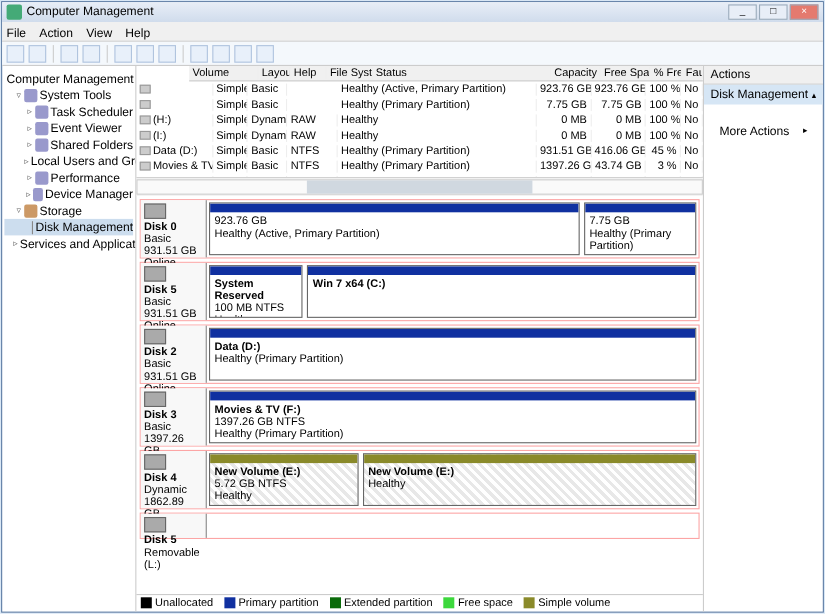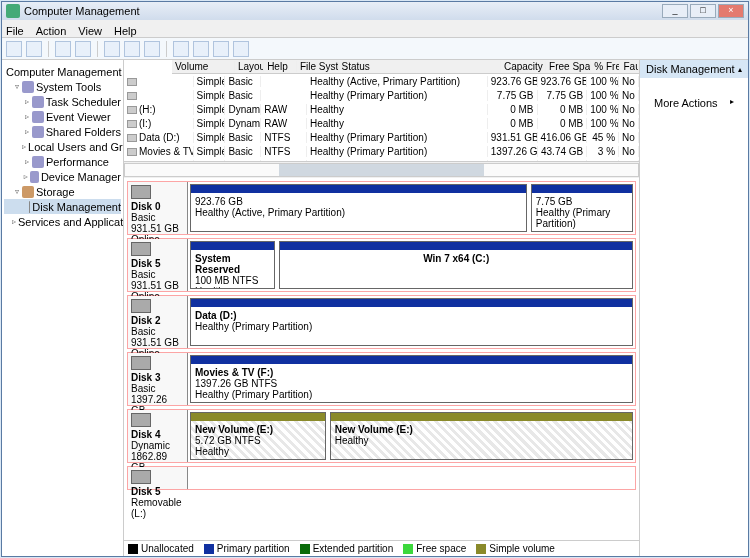--- a/index.html
+++ b/index.html
@@ -285,21 +285,21 @@
               <div>931.51 GB</div>
               <div>Online</div>
             </div>
             <div class="parts">
               <div class="part " style="flex: 18 1 0%;">
                 <div class="bar"></div>
                 <div class="pname">System Reserved</div>
                 <div>100 MB NTFS</div>
                 <div>Healthy (System, Active, Pri</div>
               </div>
-              <div class="part " style="flex: 82 1 0%; text-align: center;">
+              <div class="part " style="flex: 82 1 0%;">
                 <div class="bar"></div>
                 <div class="pname">Win 7 x64  (C:)</div>
               </div>
             </div>
           </div>
           <div class="diskrow">
             <div class="diskhead">
               <div class="dico"></div>
               <div class="dname">Disk 2</div>
               <div>Basic</div>
@@ -368,20 +368,21 @@
       <div class="legend">
         <span><span class="sw sw-un"></span><span>Unallocated</span></span>
         <span><span class="sw sw-pp"></span><span>Primary partition</span></span>
         <span><span class="sw sw-ep"></span><span>Extended partition</span></span>
         <span><span class="sw sw-fs"></span><span>Free space</span></span>
         <span><span class="sw sw-sv"></span><span>Simple volume</span></span>
       </div>
     </div>
 
     <div class="actions">
+      <div class="actions-hd">Actions</div>
       <div class="actions-item">
           <span>Disk Management</span>
           <span class="tri">▴</span>
         </div>
       <div class="actions-sub">
           <span>More Actions</span>
           <span class="tri">▸</span>
         </div>
     </div>
   </div>

